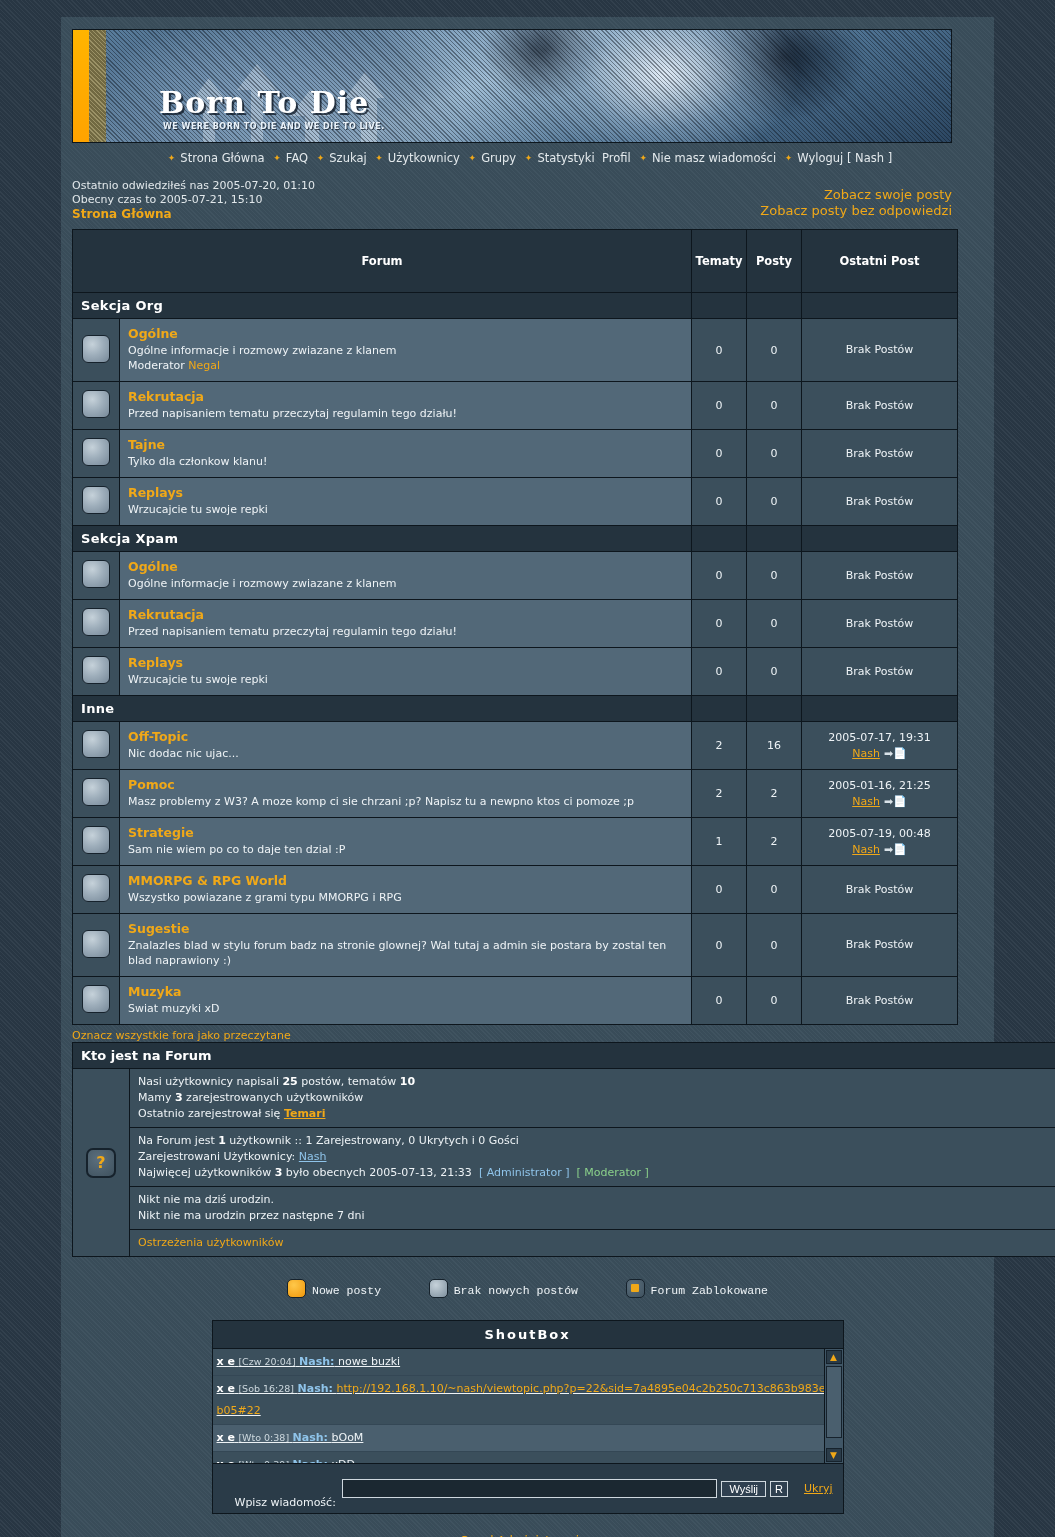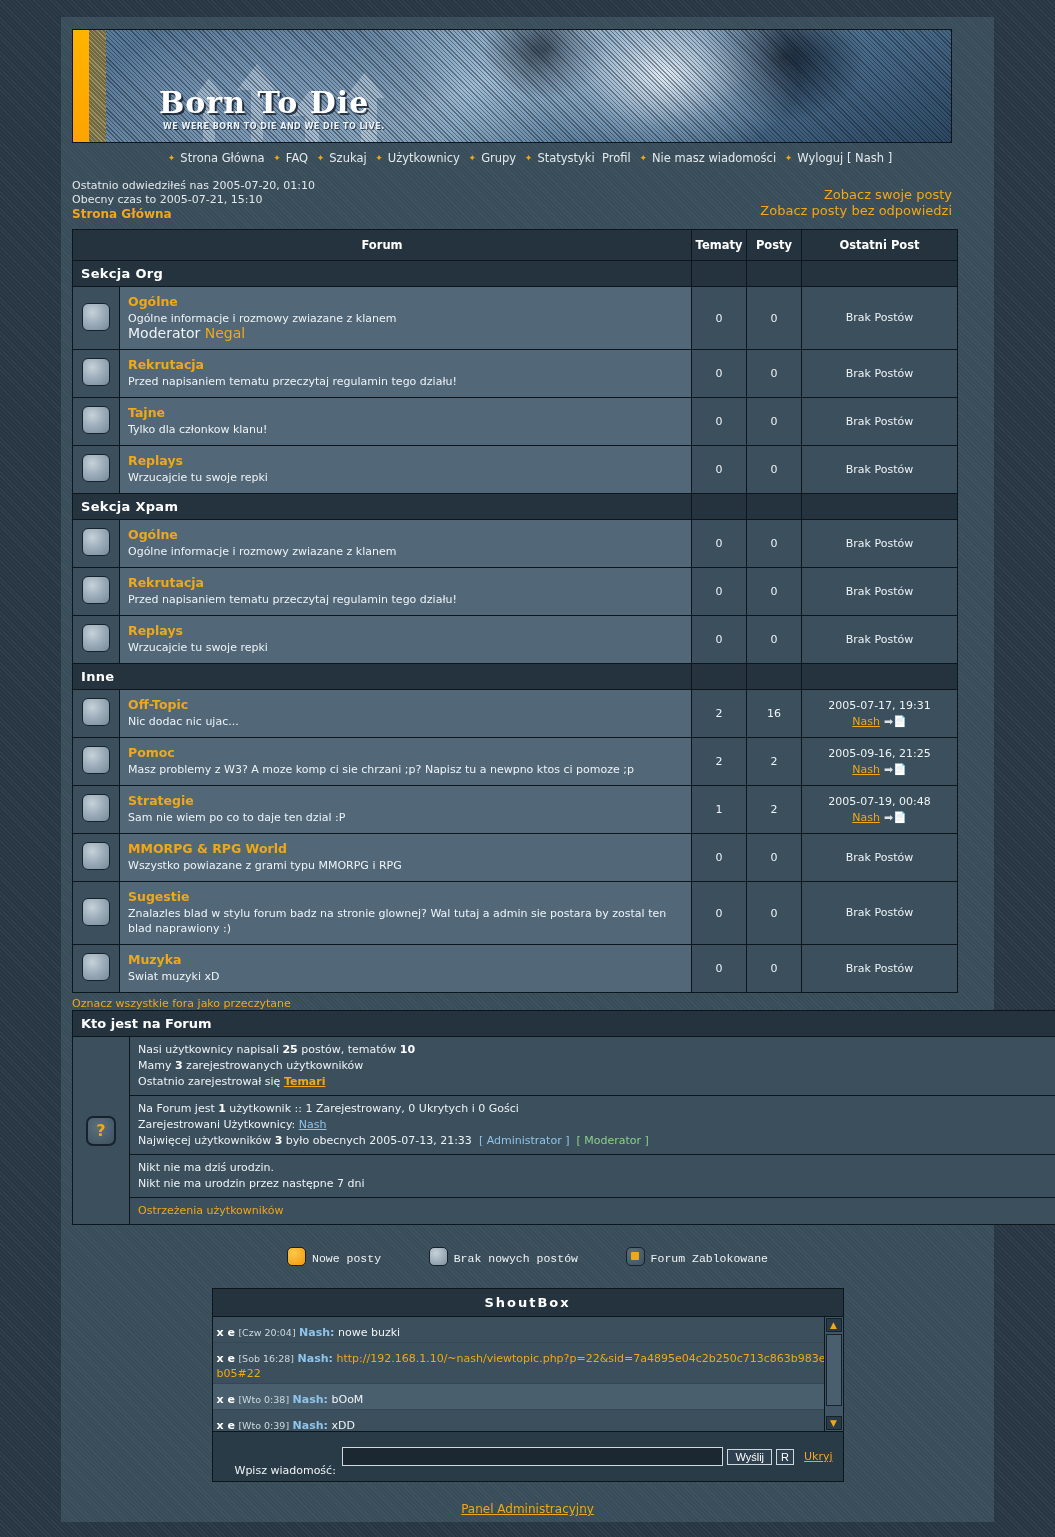--- a/index.html
+++ b/index.html
@@ -54,30 +54,30 @@
   
   .infoblock{position:relative;margin:14px 0 0 11px;width:880px;}
   .info-left{font-size:11px;line-height:14px;color:#e2e8eb;}
   .info-left .strona{color:#f0a818;font-weight:bold;font-size:12px;}
   .info-right{position:absolute;right:0;top:8px;text-align:right;line-height:15px;}
   .info-right a{color:#f0a818;text-decoration:none;font-size:13px;}
 
   
   table.forum{margin:8px 0 0 11px;width:886px;border-collapse:collapse;border:1px solid #0d161d;}
   table.forum td,table.forum th{border:1px solid #0d161d;}
-  th.hd{background:#24333e;color:#ffffff;font-size:11.5px;font-weight:bold;padding:8px 0;}
+  th.hd{background:#24333e;color:#ffffff;font-size:11.5px;font-weight:bold;padding:24px 0;}
   td.cat{background:#24333e;color:#ffffff;font-size:13px;font-weight:bold;padding:5px 0 5px 8px;letter-spacing:.3px;}
   td.catblank{background:#24333e;}
   td.ico{background:#3b4f5c;width:46px;text-align:center;padding:6px 0;}
   .fico{display:inline-block;width:26px;height:26px;border-radius:6px;border:1px solid #16222c;
      background:radial-gradient(circle at 36% 32%,#c6d2da 0%,#9eaebb 45%,#768898 100%);}
   td.fname{background:#526878;padding:7px 0 8px 8px;}
   td.fname .ftitle{display:block;color:#f0a818;font-weight:bold;font-size:12.5px;line-height:16px;text-decoration:none;}
   td.fname .fdesc{display:block;color:#eef3f6;font-size:11px;line-height:15px;padding-top:1px;}
-  td.fname .fmod{display:block;color:#eef3f6;font-size:14px;line-height:15px;}
+  td.fname .fmod{display:block;color:#eef3f6;font-size:11px;line-height:15px;}
   td.fname .fmod i{font-style:normal;color:#f0a818;}
   td.num{background:#3b4f5c;width:52px;text-align:center;font-size:11px;color:#eef3f6;}
   td.last{background:#3b4f5c;width:155px;text-align:center;font-size:11px;color:#eef3f6;line-height:16px;padding:4px 0;}
   td.last a{color:#f0a818;text-decoration:underline;}
   .gobtn{display:inline-block;margin-left:4px;color:#d9e2e8;}
 
   
   .markread{margin:4px 0 0 11px;width:886px;}
   .markread a{color:#f0a818;font-size:11px;text-decoration:none;}
 
@@ -102,37 +102,37 @@
   .lg{display:inline-block;width:17px;height:17px;border-radius:5px;border:1px solid #16222c;vertical-align:-4px;margin-right:6px;}
   .lg.new{background:radial-gradient(circle at 35% 30%,#ffc84a,#f0970a);}
   .lg.old{background:radial-gradient(circle at 35% 30%,#c6d2da,#7d8f9d);}
   .lg.lock{background:radial-gradient(circle at 35% 30%,#5c6f7d,#3e515e);position:relative;}
   .lg.lock:after{content:"";position:absolute;left:4px;top:4px;width:8px;height:8px;background:#f0a818;border-radius:1px;}
 
   
   .sbwrap{margin:22px auto 0 auto;width:630px;border:1px solid #0d161d;background:#2a3b48;}
   .sbhd{background:#24333e;color:#ffffff;font-weight:bold;font-size:13px;text-align:center;padding:6px 6px;letter-spacing:2px;border-bottom:1px solid #0d161d;}
   .sbbody{position:relative;height:114px;overflow:hidden;background:#3b4f5c;}
-  .sbrow{padding:8px 4px 2px 4px;font-size:11px;line-height:15px;color:#eef3f6;border-bottom:1px solid #344755;}
+  .sbrow{padding:2px 4px 2px 4px;font-size:11px;line-height:22px;color:#eef3f6;border-bottom:1px solid #344755;text-decoration:underline;}
   .sbrow.alt{background:#4a5f6e;}
   .sbrow .xe{color:#ffffff;font-weight:bold;font-size:11px;}
   .sbrow .tm{color:#cdd8de;font-size:9.5px;}
   .sbrow .who{color:#8fc4ea;font-weight:bold;}
   .sbrow .msg{color:#eef3f6;}
   .sbrow .url{color:#f0a818;word-break:break-all;}
   .sbscroll{position:absolute;right:0;top:0;width:18px;height:100%;background:#405666;border-left:1px solid #0d161d;}
   .sbar{position:absolute;left:1px;width:16px;height:14px;background:#2a3b48;border:1px solid #16222c;box-sizing:border-box;text-align:center;color:#f0a818;font-size:9px;line-height:12px;}
   .sbar.up{top:1px;} .sbar.dn{bottom:1px;}
   .sbthumb{position:absolute;left:1px;top:17px;width:16px;height:72px;background:#4a5f6e;border:1px solid #16222c;box-sizing:border-box;}
   .sbfoot{display:flex;align-items:center;background:#2a3b48;padding:4px 4px;border-top:1px solid #0d161d;}
   .sbfoot .lbl{font-size:11px;color:#eef3f6;padding:0 6px 0 18px;margin-top:28px;}
   .sbinput{flex:1;height:15px;background:#1b2831;border:1px solid #cfd8de;}
   .sbsend{margin-left:4px;background:#2f4050;border:1px solid #cfd8de;color:#ffffff;font-size:11px;padding:1px 7px;}
   .sbr{margin-left:4px;background:#2f4050;border:1px solid #cfd8de;color:#ffffff;font-size:11px;padding:1px 4px;}
-  .sbhide{margin-left:10px;color:#f0a818;font-size:11px;text-decoration:underline;padding-right:6px;}
+  .sbhide{margin-left:16px;color:#f0a818;font-size:11px;text-decoration:underline;padding-right:6px;}
 
   
   .footer{margin-top:20px;text-align:center;}
   .footer .adm{color:#f0a818;font-size:12px;text-decoration:underline;}
 </style>
 </head>
 <body>
 
 <div class="page">
 
@@ -293,21 +293,21 @@
         </tr>
         <tr>
           <td class="ico"><span class="fico"></span></td>
           <td class="fname">
             <a href="#" class="ftitle">Pomoc</a>
             <span class="fdesc">Masz problemy z W3? A moze komp ci sie chrzani ;p? Napisz tu a newpno ktos ci pomoze ;p</span>
           </td>
           <td class="num">2</td>
           <td class="num">2</td>
           <td class="last">
-            <div>2005-09-16, 21:25</div>
+            <div>2005-01-16, 21:25</div>
             <div><a href="#">Nash</a><span class="gobtn">➡📄</span></div>
           </td>
         </tr>
         <tr>
           <td class="ico"><span class="fico"></span></td>
           <td class="fname">
             <a href="#" class="ftitle">Strategie</a>
             <span class="fdesc">Sam nie wiem po co to daje ten dzial :P</span>
           </td>
           <td class="num">1</td>

